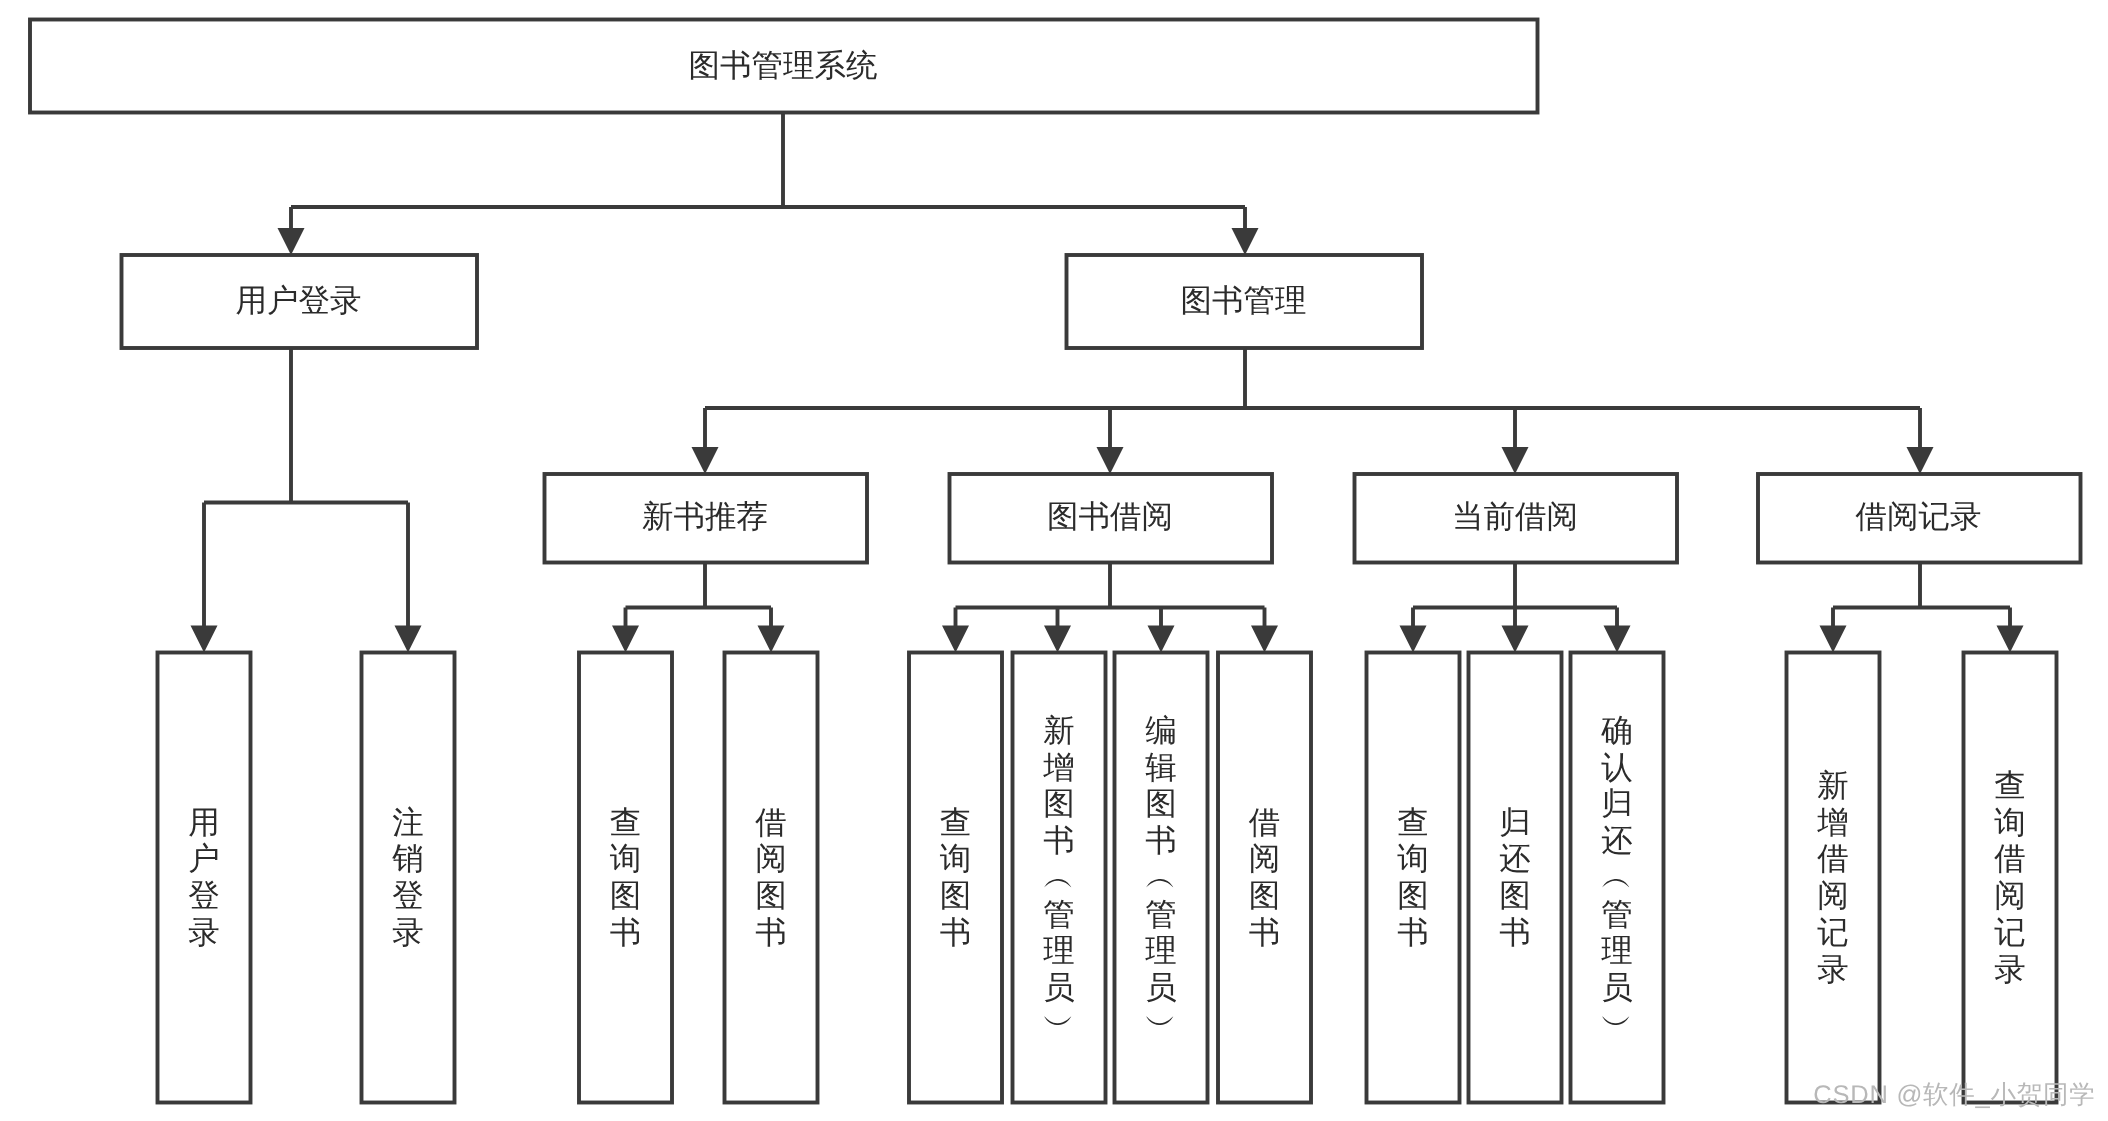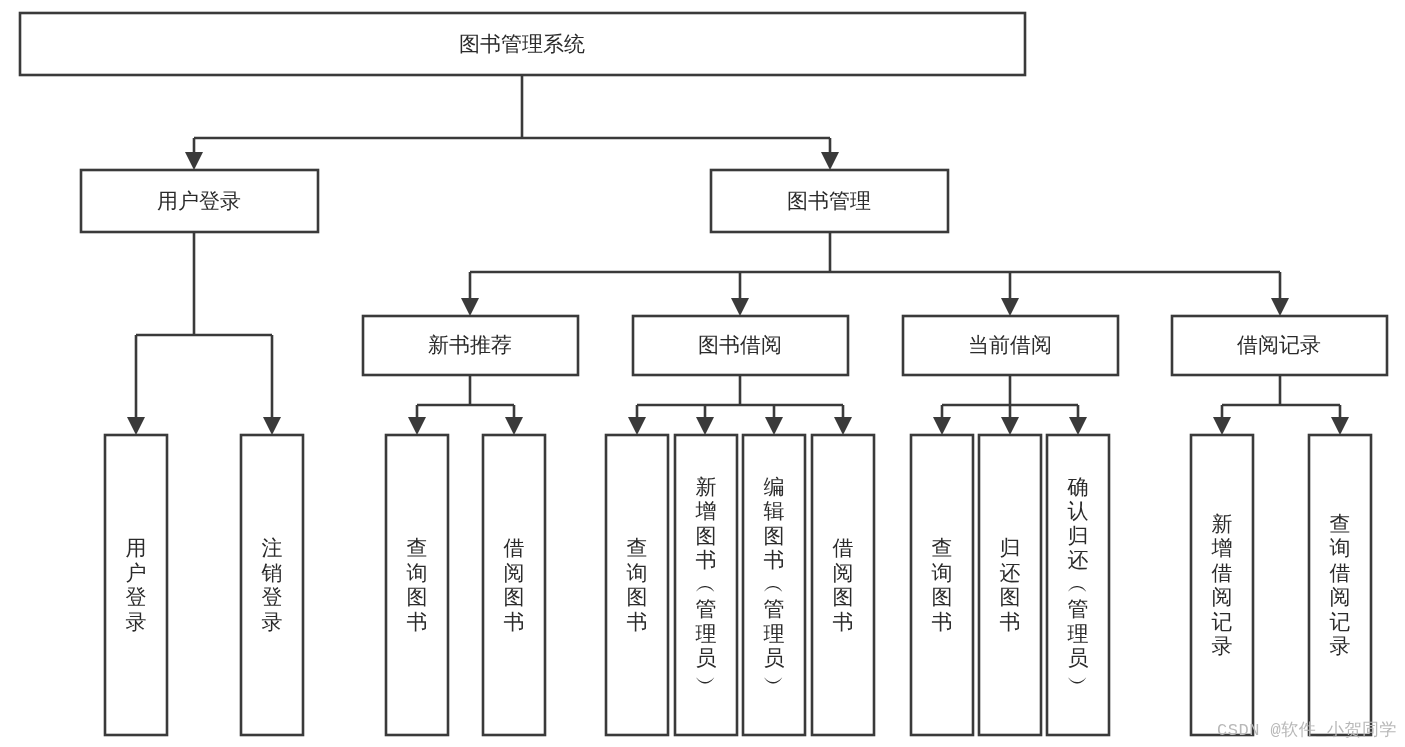--- a/index.html
+++ b/index.html
@@ -51,21 +51,21 @@
   .node-label-v {
     fill: #2b2b2b;
     font-family: "Liberation Sans", "DejaVu Sans", sans-serif;
     font-size: 21px;
     text-anchor: middle;
   }
   .watermark {
     position: absolute;
     right: 8px;
     bottom: 6px;
-    font-family: Liberation Mono, monospace;
+    font-family: Liberation Sans, sans-serif;
     font-size: 17px;
     color: #b8b8b8;
     letter-spacing: 0.5px;
     white-space: nowrap;
     pointer-events: none;
   }
 </style>
 </head>
 <body>
 

